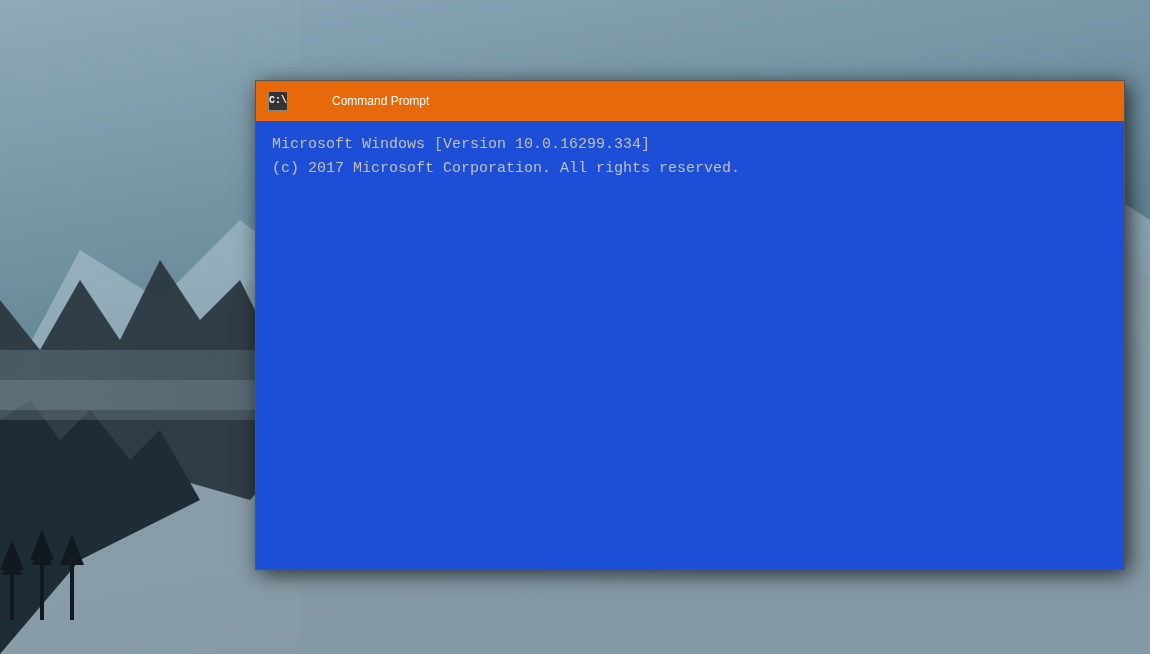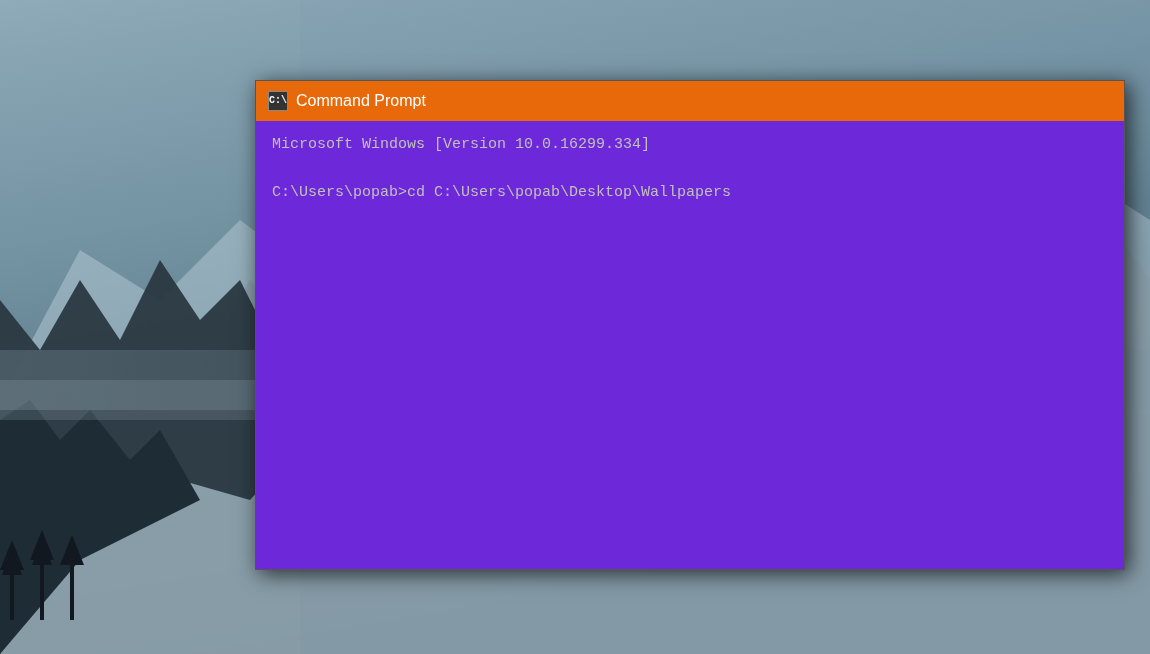--- a/index.html
+++ b/index.html
@@ -67,27 +67,28 @@
     .cmd-icon-inner {
       font-size: 10px;
       color: #fff;
       font-family: 'Courier New', monospace;
       font-weight: bold;
       line-height: 1;
     }
 
     .cmd-title-text {
       color: white;
-      font-size: 16px;
+      font-size: 12px;
       font-weight: 400;
       font-family: 'Segoe UI', Arial, sans-serif;
+      margin-left: 36px;
     }
 
     .cmd-body {
-      background: #6d28d9;
+      background: #1d4ed8;
       flex: 1;
       padding: 12px 16px;
       font-family: 'Courier New', Consolas, monospace;
       font-size: 15px;
       color: #c0c0c0;
       line-height: 1.6;
       overflow: hidden;
     }
 
     .cmd-line {
@@ -186,18 +187,18 @@
 
   <div class="cmd-titlebar">
     <div class="cmd-icon">
       <span class="cmd-icon-inner">C:\</span>
     </div>
     <span class="cmd-title-text">Command Prompt</span>
   </div>
 
   <div class="cmd-body">
     <span class="cmd-line">Microsoft Windows [Version 10.0.16299.334]</span>
+    <span class="cmd-line">(c) 2017 Microsoft Corporation. All rights reserved.</span>
     <span class="cmd-blank"></span>
-    <span class="cmd-line">C:\Users\popab&gt;cd C:\Users\popab\Desktop\Wallpapers</span>
     <span class="cmd-blank"></span>
     <span class="cmd-blank"></span>
   </div>
 </div>
 
 </body></html>

